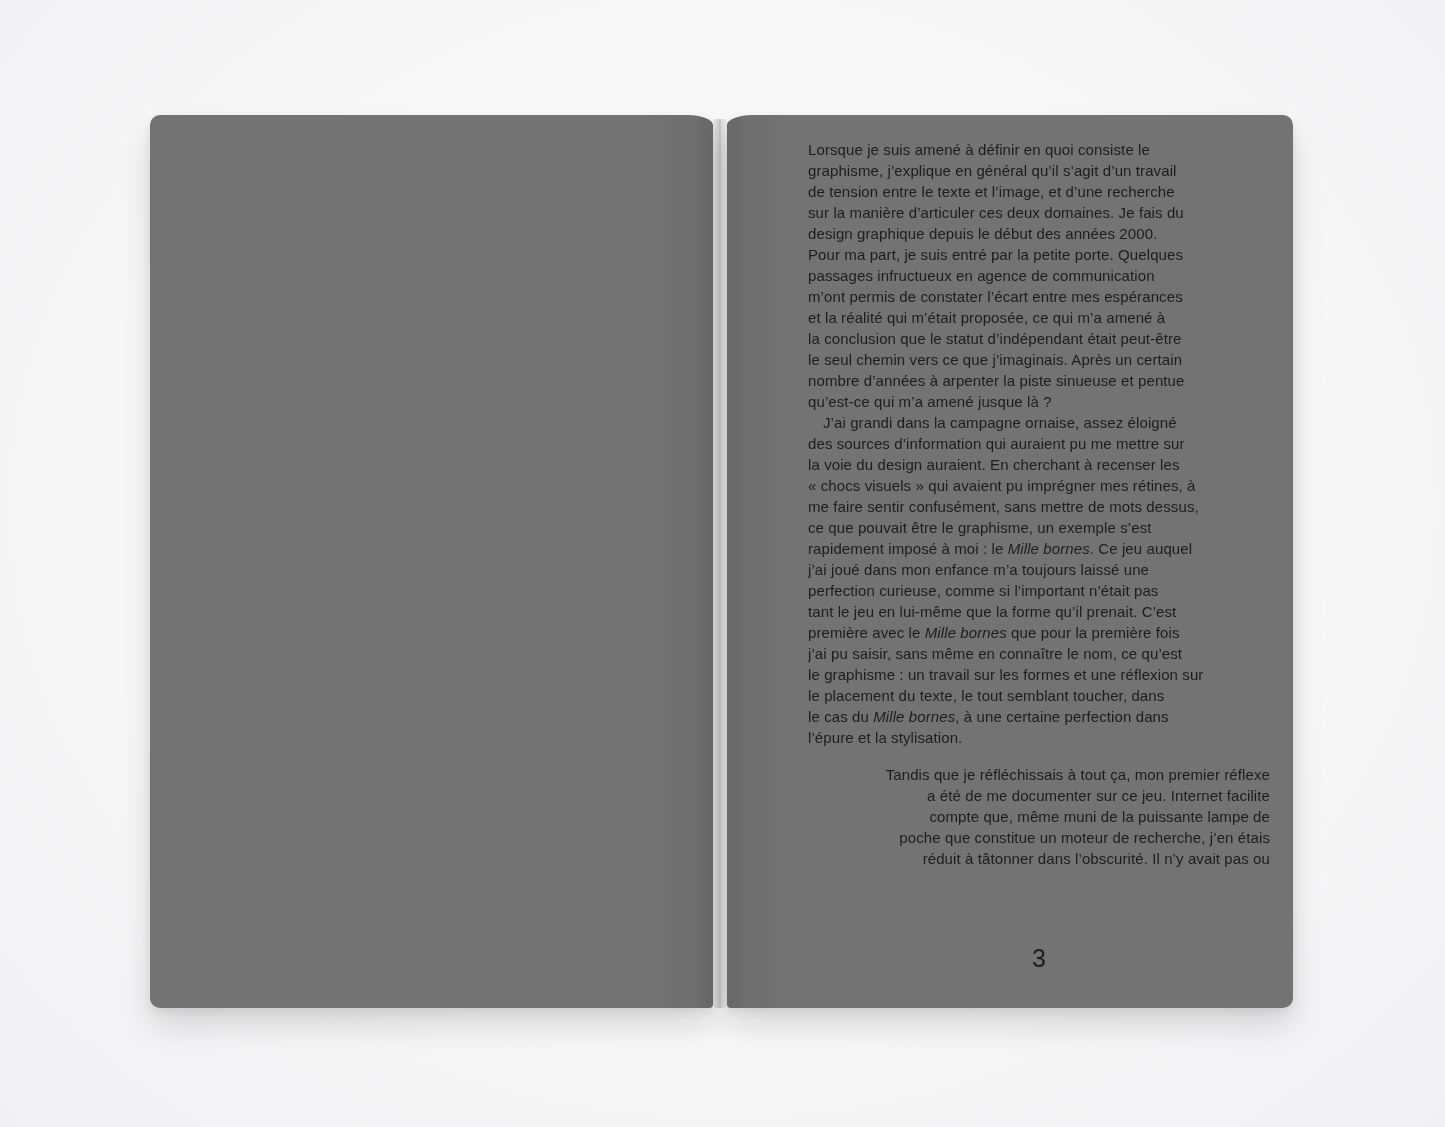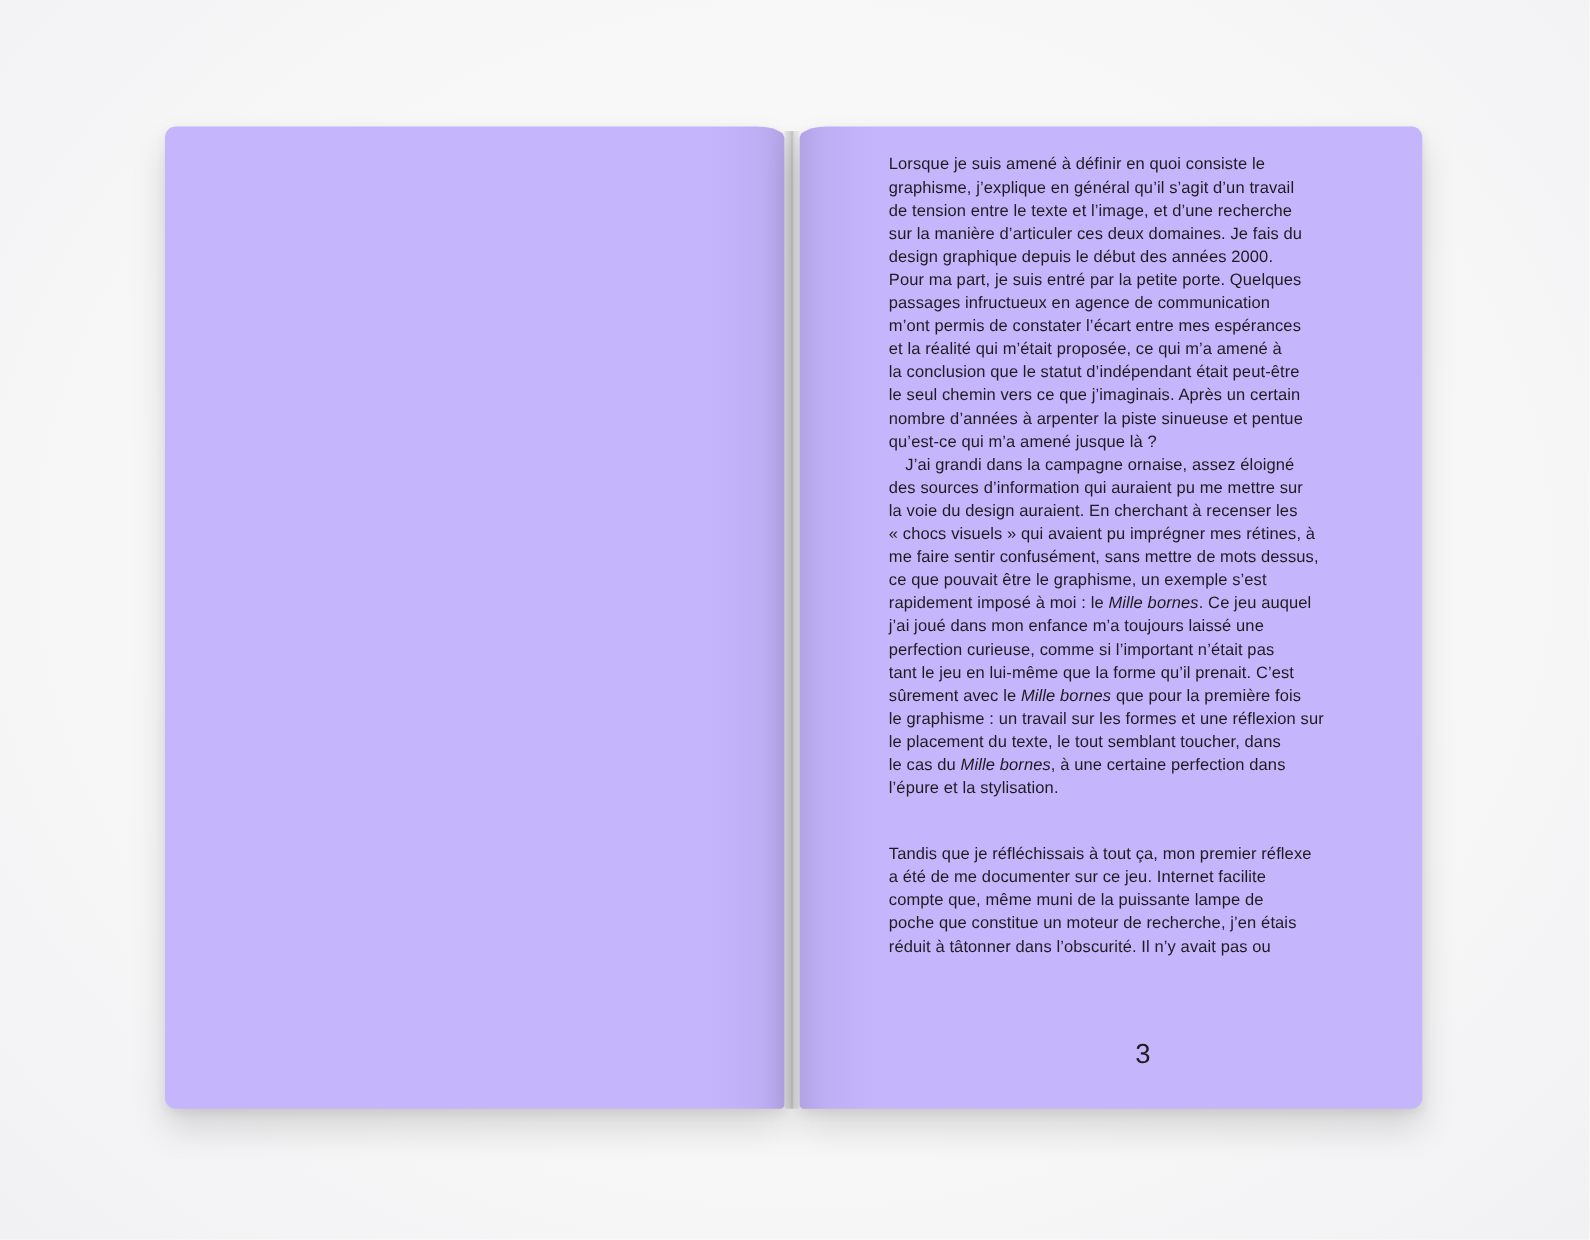--- a/index.html
+++ b/index.html
@@ -17,21 +17,21 @@
   .book {
     position: absolute;
     left: 150px;
     top: 115px;
     width: 1143px;
     height: 893px;
     display: flex;
   }
   .page {
     position: relative;
-    background: #c4b5fd;
+    background: #737373;
     height: 893px;
     box-shadow: 0 18px 32px rgba(0,0,0,0.13), 0 4px 10px rgba(0,0,0,0.07);
   }
   .page.left {
     width: 563px;
     border-radius: 10px 26px 4px 10px / 10px 10px 4px 10px;
   }
   .page.right {
     width: 566px;
     border-radius: 26px 10px 10px 4px / 10px 10px 10px 4px;
@@ -71,21 +71,21 @@
   .text-block {
     position: absolute;
     left: 81px;
     top: 24px;
     width: 462px;
     color: #1d1d1d;
     font-size: 15px;
     line-height: 21px;
     letter-spacing: 0.1px;
   }
-  .paragraph.space-before { margin-top: 39px; }
+  .paragraph.space-before { margin-top: 16px; text-align: right; }
   .line { white-space: nowrap; height: 21px; }
   .line.indent { padding-left: 15px; }
   .line .italic { font-style: italic; }
   .page-number {
     position: absolute;
     left: 81px;
     top: 830px;
     width: 462px;
     text-align: center;
     color: #1d1d1d;
@@ -122,21 +122,22 @@
             <div class="line indent">J’ai grandi dans la campagne ornaise, assez éloigné</div>
             <div class="line">des sources d’information qui auraient pu me mettre sur</div>
             <div class="line">la voie du design auraient. En cherchant à recenser les</div>
             <div class="line">« chocs visuels » qui avaient pu imprégner mes rétines, à</div>
             <div class="line">me faire sentir confusément, sans mettre de mots dessus,</div>
             <div class="line">ce que pouvait être le graphisme, un exemple s’est</div>
             <div class="line"><span>rapidement imposé à moi : le </span><span class="italic">Mille bornes</span><span>. Ce jeu auquel</span></div>
             <div class="line">j’ai joué dans mon enfance m’a toujours laissé une</div>
             <div class="line">perfection curieuse, comme si l’important n’était pas</div>
             <div class="line">tant le jeu en lui-même que la forme qu’il prenait. C’est</div>
-            <div class="line"><span>sûrement avec le </span><span class="italic">Mille bornes</span><span> que pour la première fois</span></div>
+            <div class="line"><span>première avec le </span><span class="italic">Mille bornes</span><span> que pour la première fois</span></div>
+            <div class="line">j’ai pu saisir, sans même en connaître le nom, ce qu’est</div>
             <div class="line">le graphisme : un travail sur les formes et une réflexion sur</div>
             <div class="line">le placement du texte, le tout semblant toucher, dans</div>
             <div class="line"><span>le cas du </span><span class="italic">Mille bornes</span><span>, à une certaine perfection dans</span></div>
             <div class="line">l’épure et la stylisation.</div>
           </div>
           <div class="paragraph space-before">
             <div class="line">Tandis que je réfléchissais à tout ça, mon premier réflexe</div>
             <div class="line">a été de me documenter sur ce jeu. Internet facilite</div>
             <div class="line">compte que, même muni de la puissante lampe de</div>
             <div class="line">poche que constitue un moteur de recherche, j’en étais</div>

